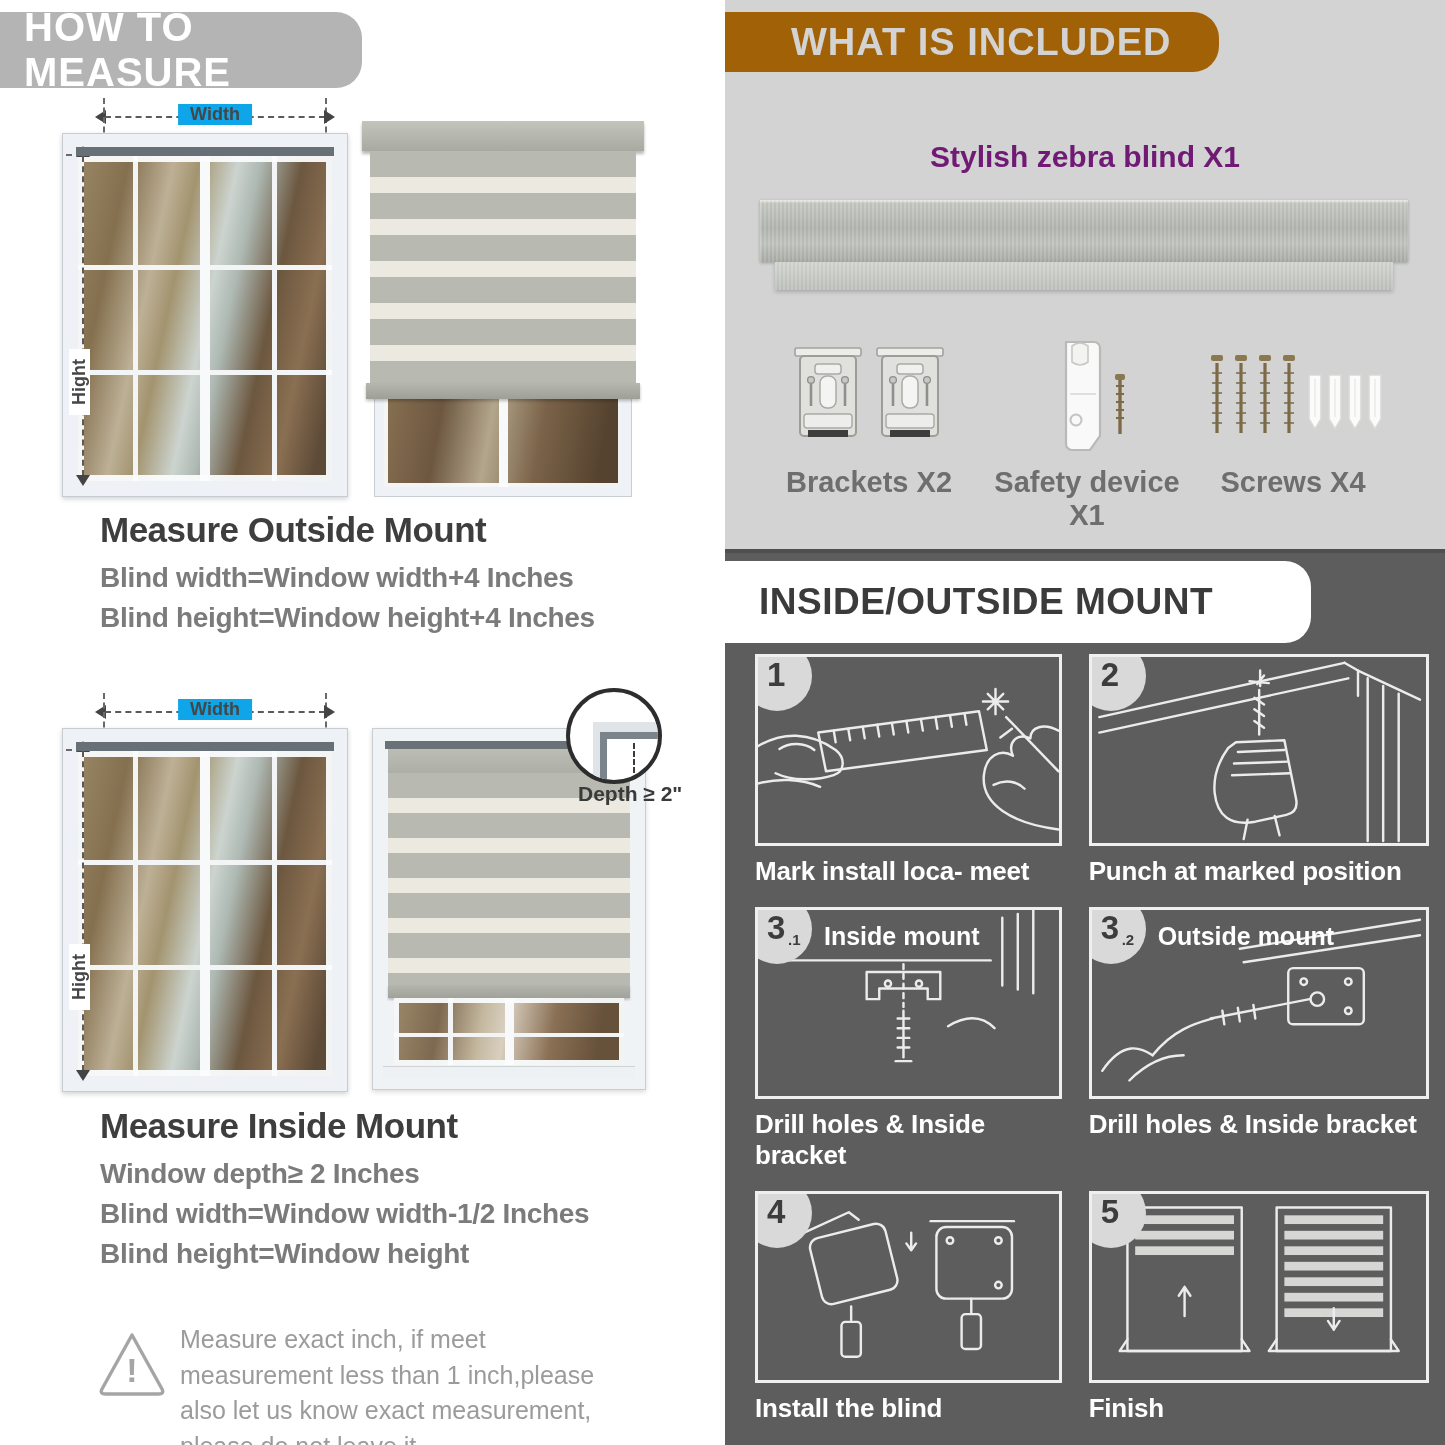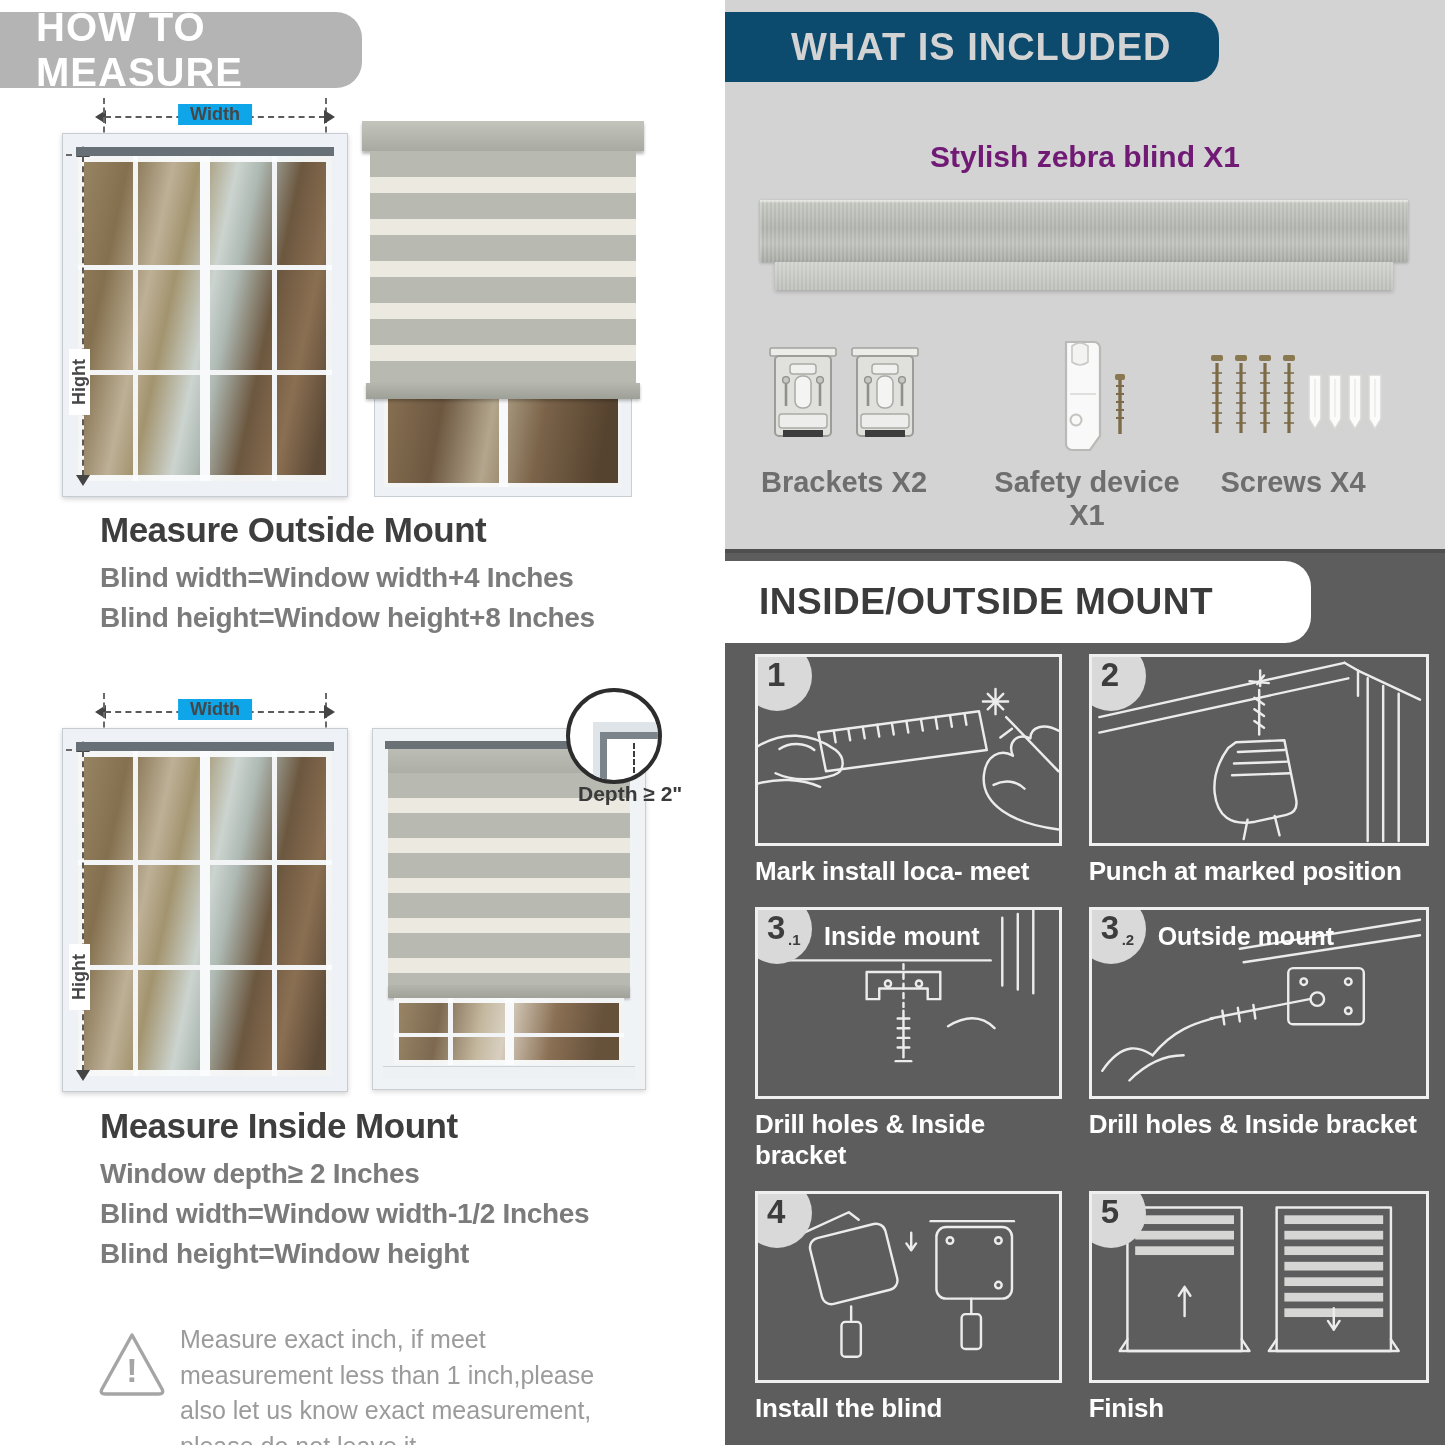--- a/index.html
+++ b/index.html
@@ -4,21 +4,21 @@
 <style>
   * { margin:0; padding:0; box-sizing:border-box; }
   html,body { width:1445px; height:1445px; }
   body { font-family:"Liberation Sans", sans-serif; background:#ffffff; position:relative; overflow:hidden; }
 
   
   .left-col { position:absolute; left:0; top:0; width:690px; height:1445px; background:#fff; }
 
   .howto-header { position:absolute; left:0; top:12px; width:362px; height:76px; background:#b4b4b4;
     border-radius:0 26px 26px 0; color:#fff; font-weight:bold; font-size:40px; letter-spacing:1px;
-    display:flex; align-items:center; padding-left:36px; }
+    display:flex; align-items:center; padding-left:24px; }
 
   
   .window { position:absolute; background:#eef1f5; border:1px solid #c6ccd2; box-shadow:0 2px 5px rgba(0,0,0,.18); }
   .window .track { position:absolute; left:13px; right:13px; top:13px; height:9px; background:#687077; z-index:1; }
   .window .glass { position:absolute; left:15px; right:15px; top:22px; bottom:15px;
     box-shadow: inset 0 0 0 6px rgba(250,252,253,.95);
     background-image:
       linear-gradient(#f7f9fa,#f7f9fa),
       linear-gradient(#f2f4f5,#f2f4f5),
       linear-gradient(#f2f4f5,#f2f4f5),
@@ -94,40 +94,40 @@
   .measure-line  { position:absolute; left:100px; font-weight:bold; font-size:28px; color:#7b7b7b; letter-spacing:-.3px; }
 
   .warning-wrap { position:absolute; left:96px; top:1322px; width:520px; }
   .warning-icon { position:absolute; left:0; top:6px; width:72px; height:72px; }
   .warning-text { position:absolute; left:84px; top:0; width:430px; font-size:25px; color:#9b9b9b; line-height:1.42; }
 
   
   .right-col { position:absolute; left:725px; top:0; width:720px; height:1445px; }
 
   .included { position:absolute; left:0; top:0; width:720px; height:549px; background:#d2d3d2; }
-  .included-header { position:absolute; left:0; top:12px; width:494px; height:70px; background:#0c4a6e;
+  .included-header { position:absolute; left:0; top:12px; width:494px; height:60px; background:#a16207;
     border-radius:0 26px 26px 0; display:flex; align-items:center; padding-left:66px;
     font-weight:bold; font-size:38px; letter-spacing:1px; color:#d3d3d3; }
   .blind-label { position:absolute; left:0; top:140px; width:100%; text-align:center;
     font-weight:bold; font-size:30px; color:#701a75; }
   .headrail { position:absolute; left:35px; top:200px; width:648px; height:62px;
     background:
       repeating-linear-gradient(90deg, rgba(255,255,255,.07) 0 2px, rgba(0,0,0,.04) 2px 4px),
       linear-gradient(180deg,#caccc6 0%,#b5b8b2 45%,#c2c5bf 70%,#abaea8 100%);
     box-shadow: inset 0 2px 2px rgba(255,255,255,.55), 0 1px 3px rgba(0,0,0,.25); }
   .headrail::after { content:""; position:absolute; left:15px; right:15px; top:100%; height:28px;
     background:
       repeating-linear-gradient(90deg, rgba(255,255,255,.07) 0 2px, rgba(0,0,0,.03) 2px 4px),
       linear-gradient(180deg,#d4d7d1,#c0c3bd);
     box-shadow:0 2px 4px rgba(0,0,0,.2); }
 
   .item { position:absolute; top:336px; text-align:center; }
   .item .icons { height:120px; display:flex; align-items:center; justify-content:center; gap:10px; }
   .item .ilabel { margin-top:10px; font-weight:bold; font-size:29px; color:#6e6e6e; }
-  .item-brackets { left:23px;  width:192px; }
+  .item-brackets { left:48px;  width:192px; }
   .item-safety   { left:248px; width:228px; }
   .item-screws   { left:458px; width:220px; }
 
   .mount { position:absolute; left:0; top:549px; width:720px; height:896px; background:#5c5d5c; border-top:4px solid #4e4f4e; }
   .mount-header { position:absolute; left:0; top:8px; width:586px; height:82px; background:#ffffff;
     border-radius:0 26px 26px 0; display:flex; align-items:center; padding-left:34px;
     font-weight:bold; font-size:37px; letter-spacing:.5px; color:#3b3b3b; }
 
   .steps-grid { position:absolute; left:30px; right:16px; top:101px;
     display:grid; grid-template-columns:1fr 1.11fr; column-gap:27px; }
@@ -174,21 +174,21 @@
     <div class="bf-window">
         <div class="glass"></div>
       </div>
     <div class="bf-head"></div>
     <div class="bf-shade"></div>
     <div class="bf-rail"></div>
   </div>
 
   <h2 class="measure-title" style="top:510px;">Measure Outside Mount</h2>
   <p class="measure-line" style="top:562px;">Blind width=Window width+4 Inches</p>
-  <p class="measure-line" style="top:602px;">Blind height=Window height+8 Inches</p>
+  <p class="measure-line" style="top:602px;">Blind height=Window height+4 Inches</p>
 
   <div class="harrow" style="left:95px; top:701px; width:240px;">
     <div class="line"></div>
     <div class="tick-l"></div>
     <div class="tick-r"></div>
     <span class="lbl">Width</span>
   </div>
 
   <div class="window" style="left:62px; top:728px; width:286px; height:364px;">
     <div class="track"></div>

